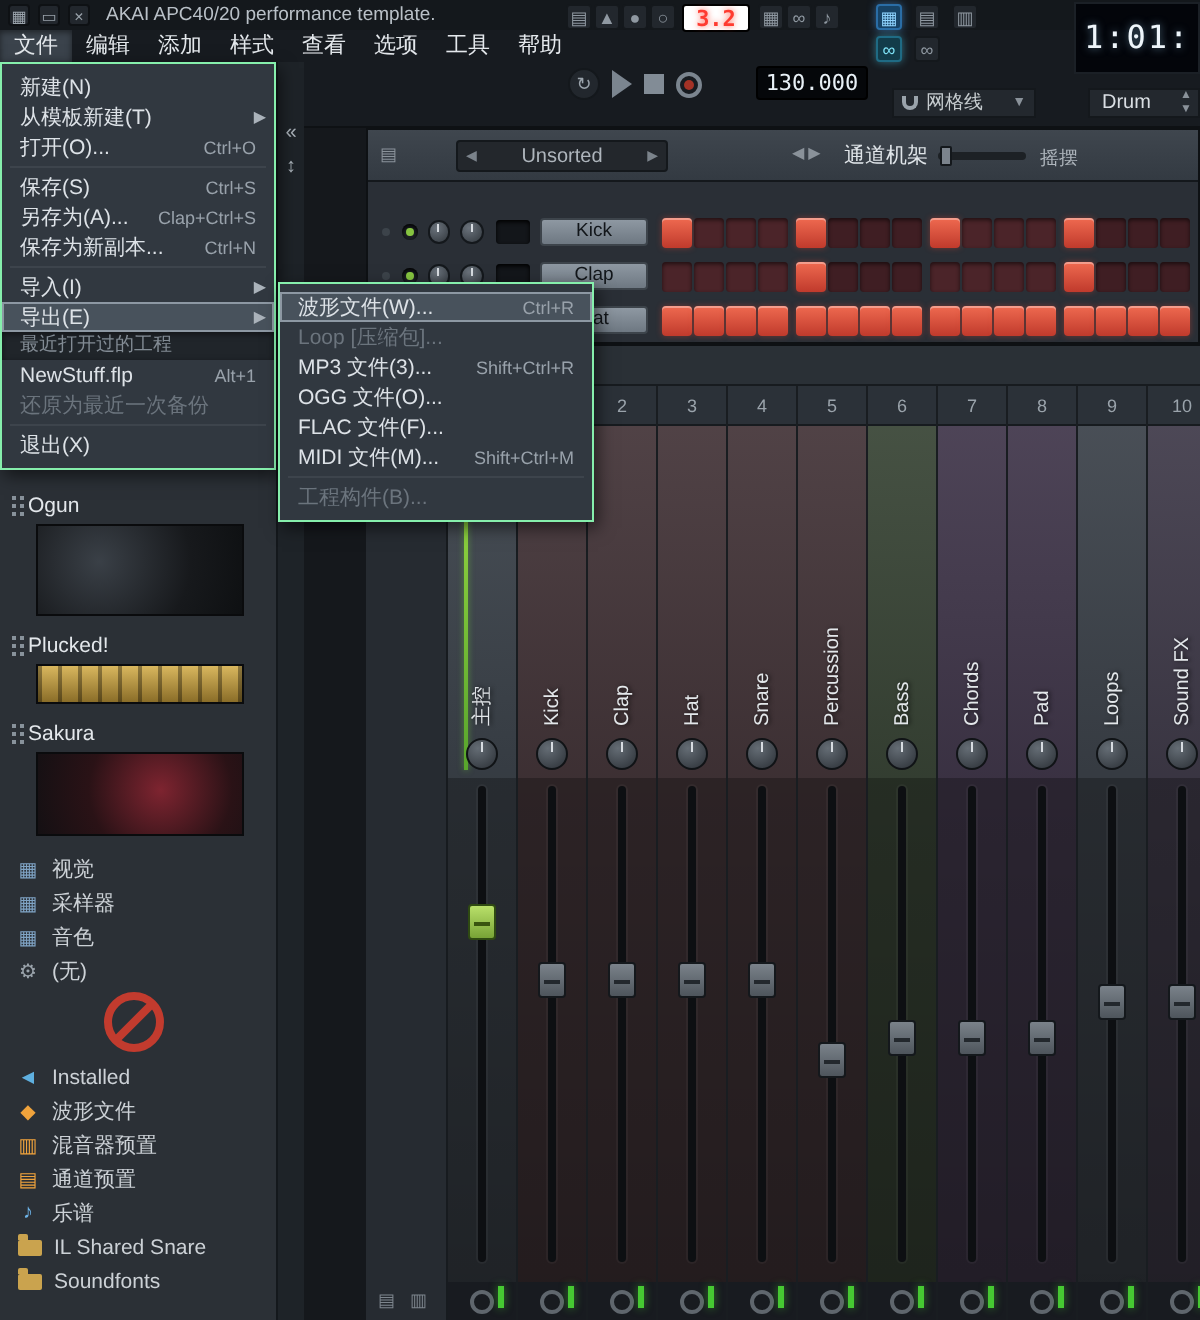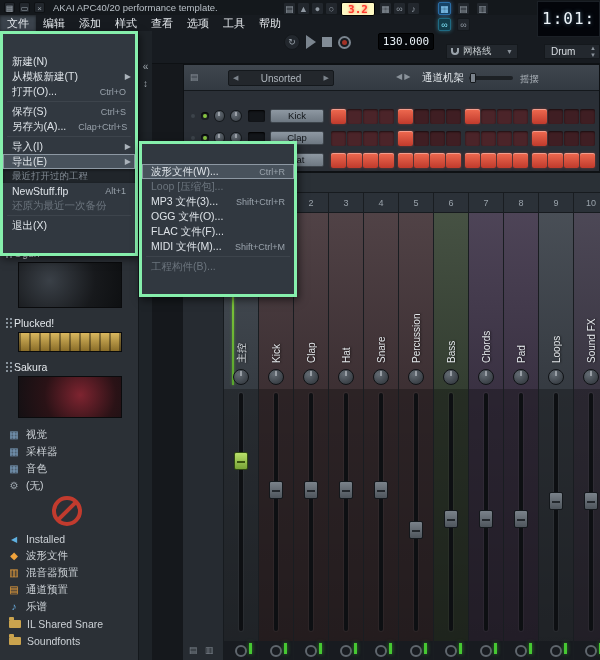--- a/index.html
+++ b/index.html
@@ -12,21 +12,21 @@
   #title-text { font-size:9.5px; color:#b9c0c7; margin-left:4px; white-space:nowrap; }
   #toolbar-band { position:absolute; left:0; top:15px; width:600px; height:49px; background:#171b20; border-bottom:1px solid #0e1114; }
   #menubar { position:absolute; left:0; top:15px; height:16px; display:flex;align-items:flex-end; }
   .mitem { padding:1px 7px; font-size:11px; color:#e4e8ec; height:16px; line-height:14px; }
   .mitem.active { background:#3b434c; box-shadow:inset 0 1px 3px rgba(0,0,0,.5); }
 
   .ticon { position:absolute; width:13px; height:13px; line-height:12px; text-align:center; color:#8f98a1; font-size:9px; background:#22272d; border:1px solid #14181c; border-radius:2px; }
   .ticon.lit { color:#8fd4ff; background:#174366; border-color:#2a6da6; box-shadow:0 0 4px rgba(80,170,255,.5); }
   .ticon.cyan { color:#7fe3f7; background:#123c4a; border-color:#1f6b84; box-shadow:0 0 4px rgba(80,220,255,.45); }
 
-  #cpu-led { position:absolute; left:341px; top:2px; width:34px; height:14px; background:#fef9c3; border:1px solid #000; color:#ff3b30; font:bold 11px "DejaVu Sans Mono",monospace; text-align:center; line-height:13px; text-shadow:0 0 3px rgba(255,60,40,.8); border-radius:2px; }
+  #cpu-led { position:absolute; left:341px; top:2px; width:34px; height:14px; background:#ffffff; border:1px solid #000; color:#ff3b30; font:bold 11px "DejaVu Sans Mono",monospace; text-align:center; line-height:13px; text-shadow:0 0 3px rgba(255,60,40,.8); border-radius:2px; }
   #time-display { position:absolute; left:537px; top:1px; width:63px; height:36px; background:#03050a; border:1px solid #1b2026; color:#eef5fa; font:16px "DejaVu Sans Mono",monospace; letter-spacing:1px; line-height:34px; padding-left:4px; overflow:hidden; text-shadow:0 0 4px rgba(160,220,255,.5); }
 
   #transport { position:absolute; left:284px; top:33px; height:18px; display:flex; gap:6px; align-items:center; }
   .tp-loop { width:16px; height:16px; border-radius:50%; background:#22272d; border:1px solid #14181c; color:#9aa3ab; font-size:9px; line-height:14px; text-align:center; }
   .tp-play { width:0; height:0; border-left:10px solid #7b858f; border-top:7px solid transparent; border-bottom:7px solid transparent; }
   .tp-stop { width:10px; height:10px; background:#828c96; }
   .tp-rec  { width:13px; height:13px; border:2px solid #7b858f; border-radius:50%; position:relative; }
   .tp-rec::after { content:""; position:absolute; inset:2px; border-radius:50%; background:#a33226; }
   #tempo { position:absolute; left:378px; top:33px; width:56px; height:17px; background:#05070a; border:1px solid #000; color:#e8f0f6; font:11px "DejaVu Sans Mono",monospace; text-align:center; line-height:16px; border-radius:2px; }
 
@@ -110,21 +110,21 @@
   .mslot { position:absolute; left:calc(50% - 2px); top:200px; width:4px; height:238px; background:#0d0f12; border-radius:2px; box-shadow:0 0 0 1px rgba(255,255,255,.04); }
   .mhandle { position:absolute; left:calc(50% - 7px); width:14px; height:18px; background:linear-gradient(180deg,#7a828a,#4e555c); border:1px solid #14181c; border-radius:2px; }
   .mhandle::after { content:""; position:absolute; left:2px; right:2px; top:8px; height:2px; background:#23282d; }
   .mtrack.master .mhandle { background:linear-gradient(180deg,#b9e06a,#78a336); border-color:#2f4a12; }
   .mtrack.master .mhandle::after { background:#39540f; }
   .master-meter { position:absolute; left:8px; top:24px; width:2px; height:168px; background:linear-gradient(180deg,#9fe045,#58a52c); box-shadow:0 0 3px rgba(120,220,60,.5); }
   .mcircle { position:absolute; left:calc(50% - 6px); top:452px; width:12px; height:12px; border:2px solid #5f666d; border-radius:50%; }
   .mled { position:absolute; left:calc(50% + 8px); top:450px; width:3px; height:11px; background:#46c832; box-shadow:0 0 4px rgba(70,200,50,.6); }
 
   
-  .menu { position:absolute; background:#313840; border:3px solid #86efac; box-shadow:2px 3px 8px rgba(0,0,0,.55); padding:20px 0; font-size:10.5px; }
+  .menu { position:absolute; background:#313840; border:1px solid #86efac; box-shadow:2px 3px 8px rgba(0,0,0,.55); padding:4px 0; font-size:10.5px; }
   #file-menu { left:0; top:31px; width:138px; z-index:50; }
   #export-menu { left:139px; top:141px; width:158px; z-index:51; }
   .mrow { height:15px; display:flex; align-items:center; padding:0 9px; color:#dde2e7; position:relative; }
   .mrow .ml { white-space:nowrap; }
   .mrow .ms { margin-left:auto; color:#99a2ab; font-size:9px; padding-left:12px; white-space:nowrap; }
   .mrow .marrow { position:absolute; right:4px; color:#aab2ba; font-size:8px; }
   .mrow.hl { background:#48525c; outline:1px solid #8d98a3; outline-offset:-1px; }
   .mrow.dis { color:#6b747d; }
   .mhead { height:14px; line-height:14px; background:#20252a; color:#828b94; padding:0 9px; font-size:9.5px; box-shadow:inset 0 1px 3px rgba(0,0,0,.5); }
   .msep { height:1px; background:#21262b; border-bottom:1px solid #3d444c; margin:2px 4px; }
@@ -516,20 +516,24 @@
       </div>
       <div class="msep"></div>
       <div class="mrow">
         <span class="ml">保存(S)</span>
         <span class="ms">Ctrl+S</span>
       </div>
       <div class="mrow">
         <span class="ml">另存为(A)...</span>
         <span class="ms">Clap+Ctrl+S</span>
       </div>
+      <div class="mrow">
+        <span class="ml">保存为新副本...</span>
+        <span class="ms">Ctrl+N</span>
+      </div>
       <div class="msep"></div>
       <div class="mrow">
         <span class="ml">导入(I)</span>
         <span class="marrow">▶</span>
       </div>
       <div class="mrow hl">
         <span class="ml">导出(E)</span>
         <span class="marrow">▶</span>
       </div>
       <div class="mhead">最近打开过的工程</div>

